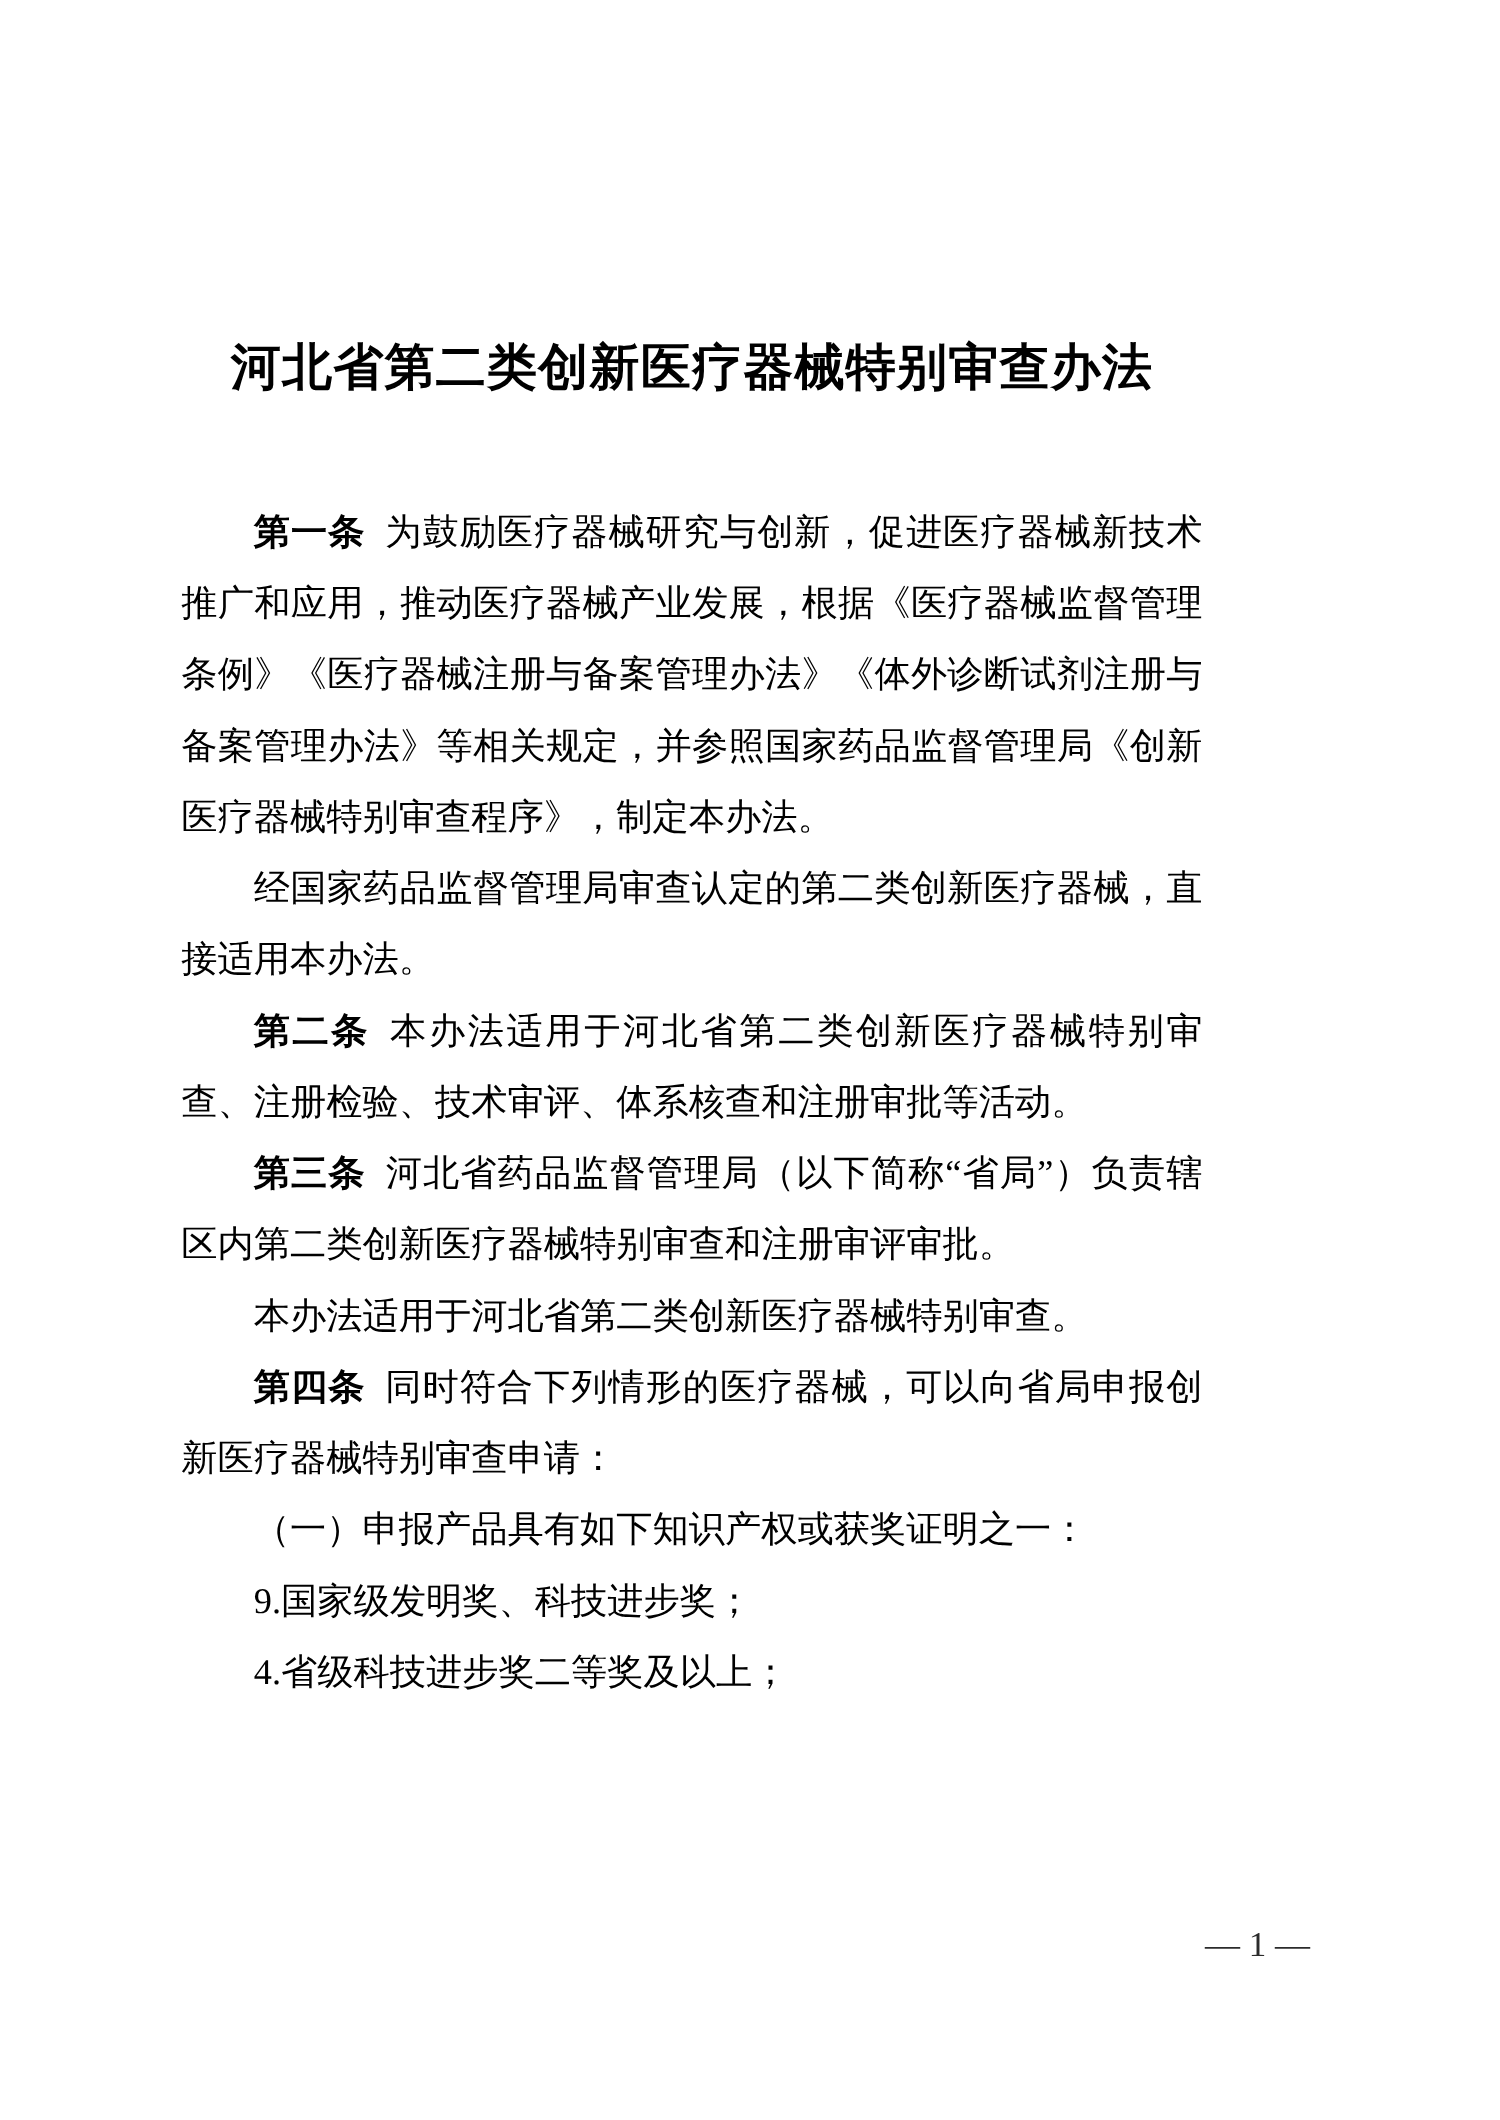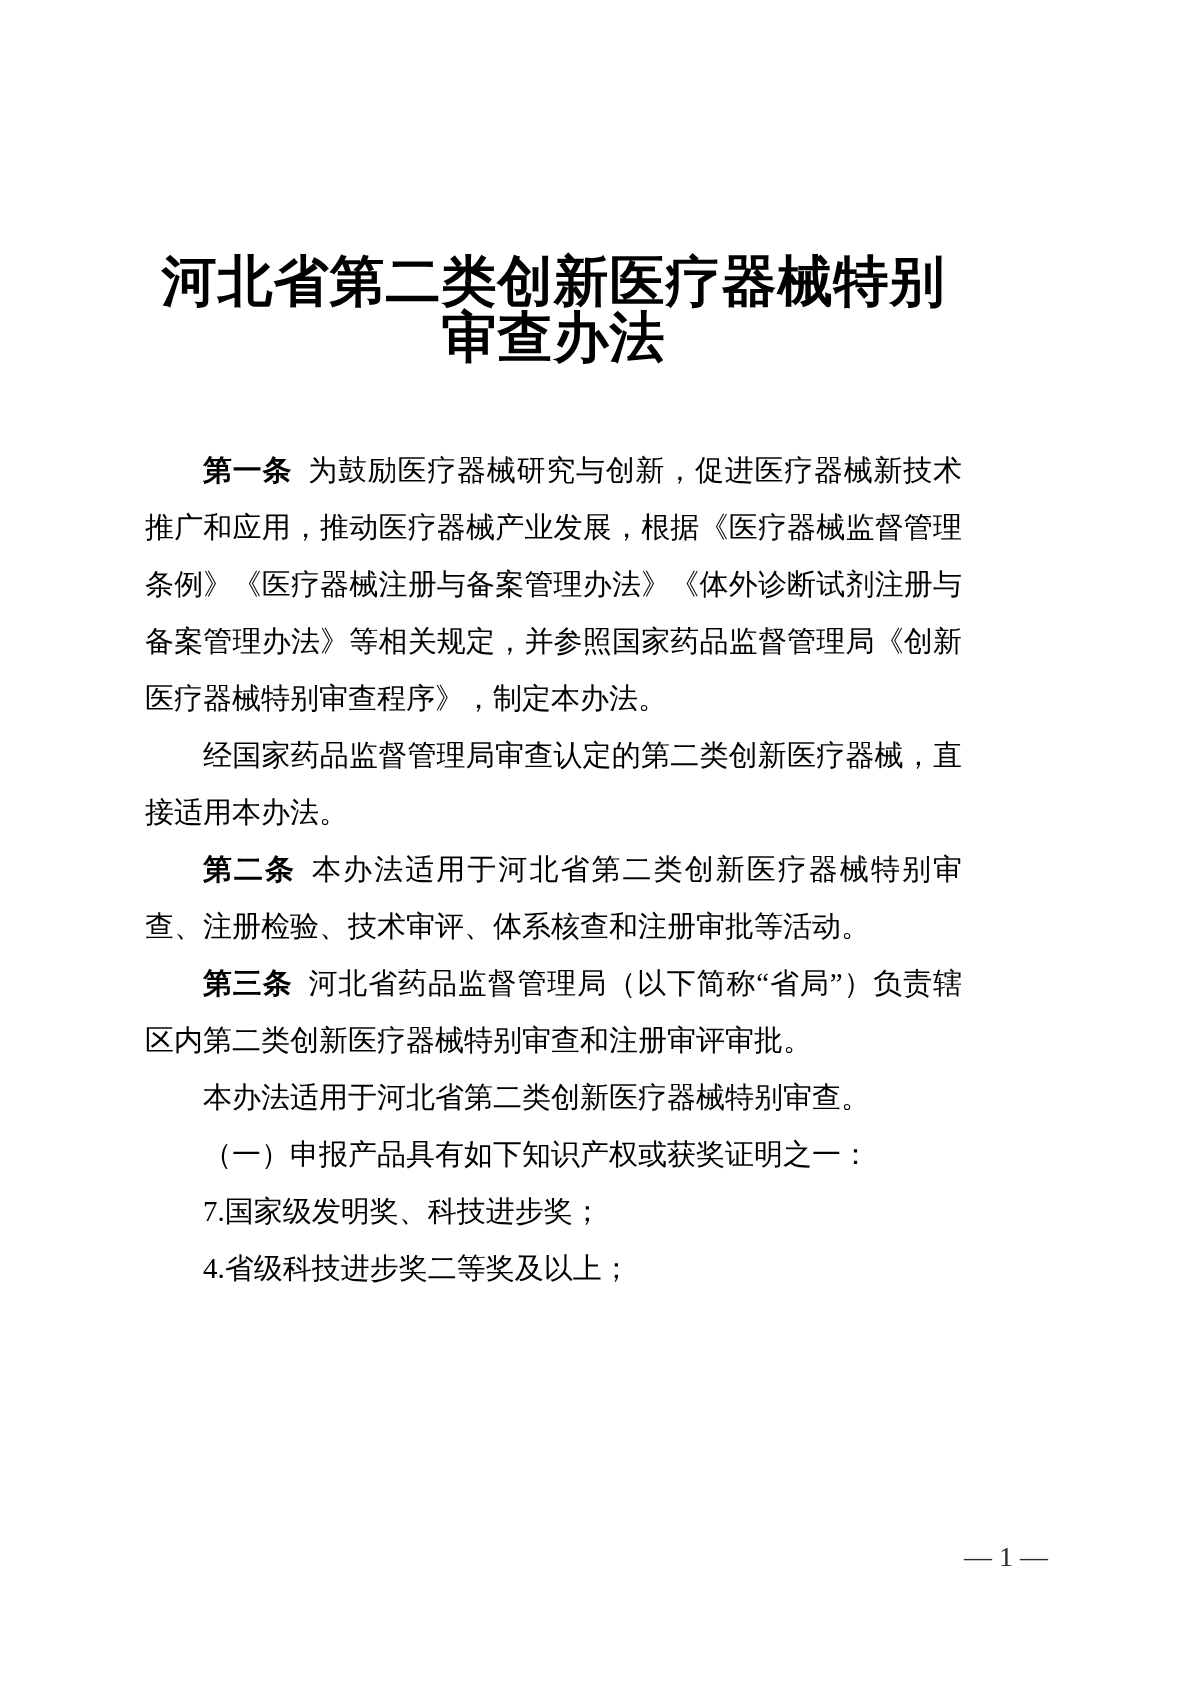--- a/index.html
+++ b/index.html
@@ -16,22 +16,22 @@
   .page {
     position: relative;
     width: 1200px;
     height: 1696px;
     box-sizing: border-box;
     padding: 250px 238px 0 145px;
     background: #ffffff;
     overflow: hidden;
   }
   .doc-title {
-    margin: 4px;
-    font-size: 55px;
+    margin: 16px;
+    font-size: 40px;
     line-height: 56px;
     font-weight: bold;
     text-align: center;
     letter-spacing: 1px;
     font-family: "Liberation Serif", "DejaVu Serif", serif;
   }
   .doc-body {
     margin-top: 76px;
   }
   .para {
@@ -62,19 +62,20 @@
 
 <div class="page">
   <h1 class="doc-title">河北省第二类创新医疗器械特别审查办法</h1>
 
   <div class="doc-body">
       <p class="para"><span class="article-label">第一条</span>为鼓励医疗器械研究与创新，促进医疗器械新技术推广和应用，推动医疗器械产业发展，根据《医疗器械监督管理条例》《医疗器械注册与备案管理办法》《体外诊断试剂注册与备案管理办法》等相关规定，并参照国家药品监督管理局《创新医疗器械特别审查程序》，制定本办法。</p>
       <p class="para">经国家药品监督管理局审查认定的第二类创新医疗器械，直接适用本办法。</p>
       <p class="para"><span class="article-label">第二条</span>本办法适用于河北省第二类创新医疗器械特别审查、注册检验、技术审评、体系核查和注册审批等活动。</p>
       <p class="para"><span class="article-label">第三条</span>河北省药品监督管理局（以下简称“省局”）负责辖区内第二类创新医疗器械特别审查和注册审评审批。</p>
       <p class="para">本办法适用于河北省第二类创新医疗器械特别审查。</p>
+      <p class="para"><span class="article-label">第四条</span>同时符合下列情形的医疗器械，可以向省局申报创新医疗器械特别审查申请：</p>
       <p class="para">（一）申报产品具有如下知识产权或获奖证明之一：</p>
-      <p class="para">7.国家级发明奖、科技进步奖；</p>
+      <p class="para">9.国家级发明奖、科技进步奖；</p>
       <p class="para">4.省级科技进步奖二等奖及以上；</p>
     </div>
 
   <div class="page-number">— 1 —</div>
 </div>
 
 </body></html>

